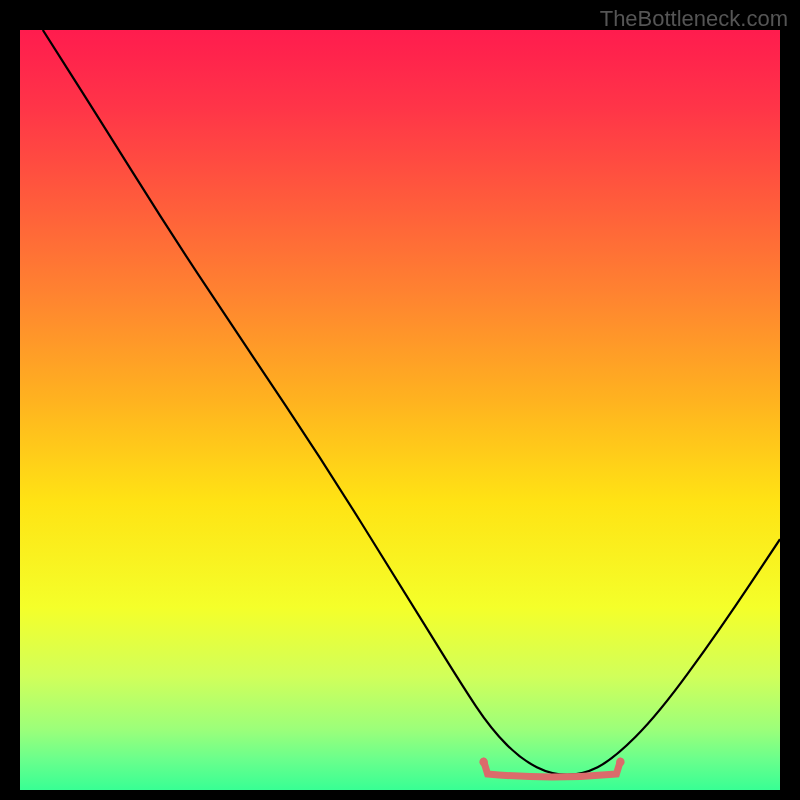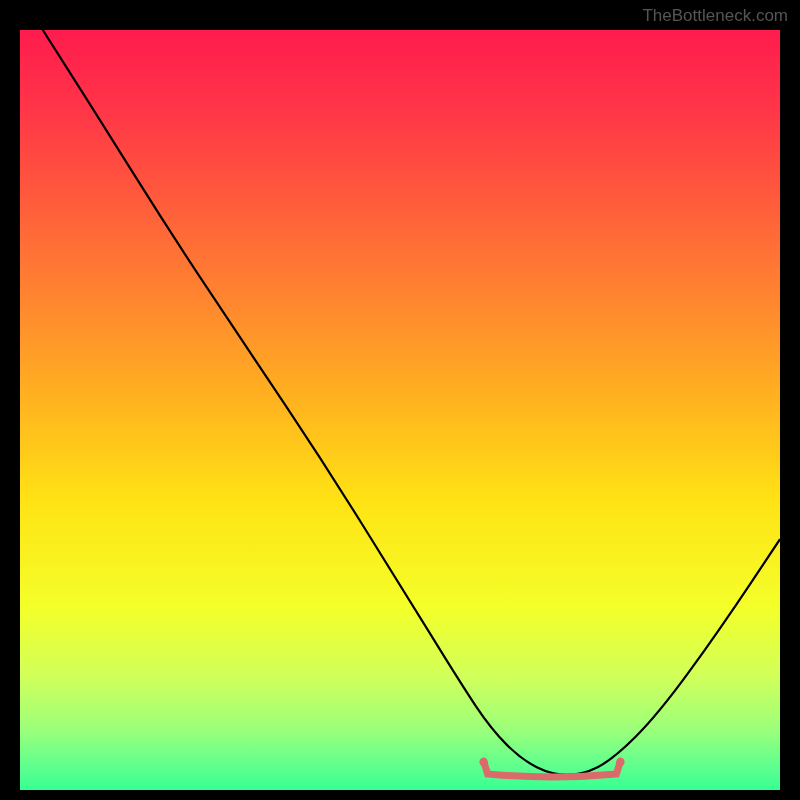--- a/index.html
+++ b/index.html
@@ -9,21 +9,21 @@
     height: 800px;
     position: relative;
     background: #000;
   }
   .watermark {
     position: absolute;
     top: 6px;
     right: 12px;
     color: #555;
     font-family: Arial, Helvetica, sans-serif;
-    font-size: 17px;
+    font-size: 22px;
     z-index: 3;
   }
   .plot {
     position: absolute;
     left: 20px;
     top: 30px;
     width: 760px;
     height: 760px;
   }
   svg { display: block; width: 760px; height: 760px; }

